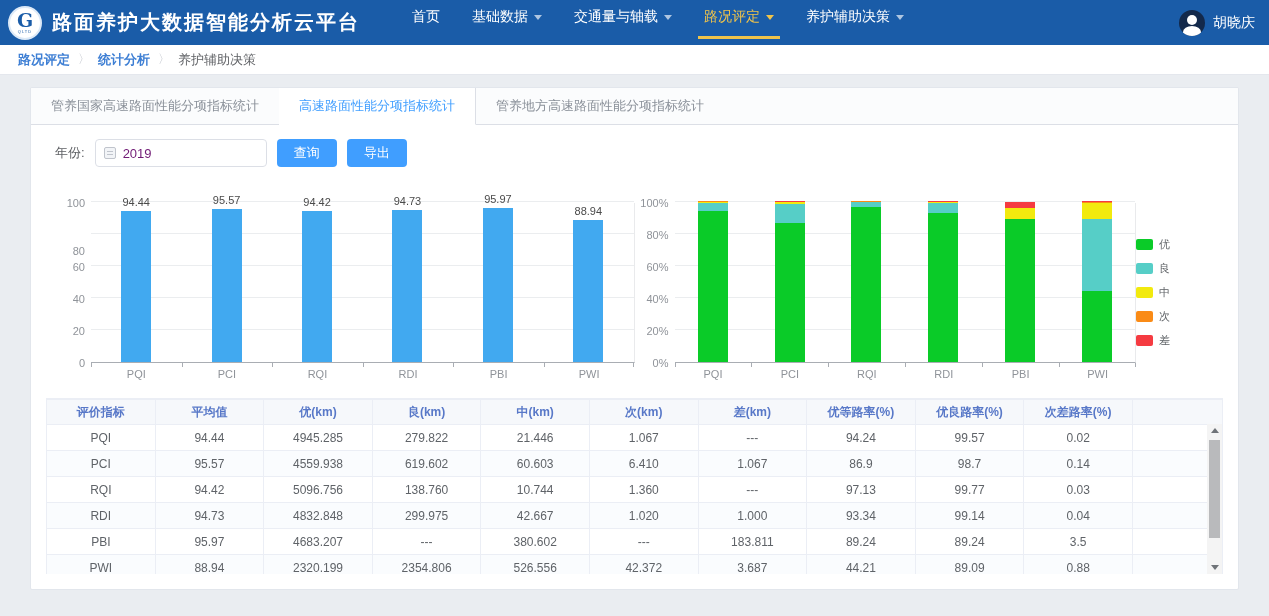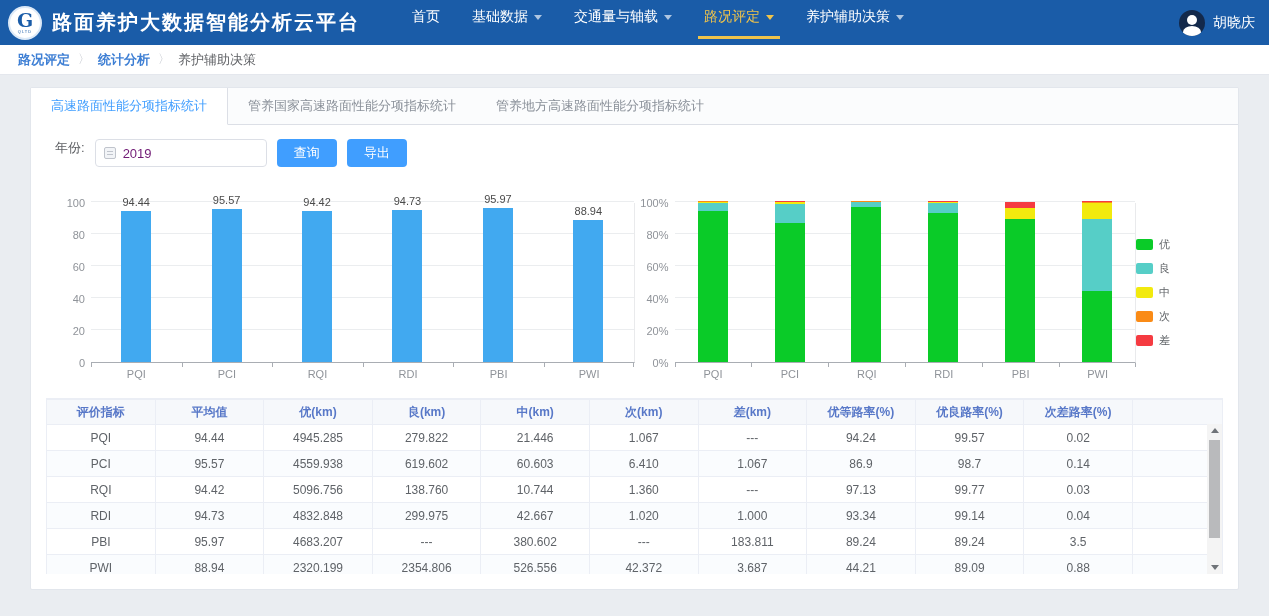--- a/index.html
+++ b/index.html
@@ -32,21 +32,21 @@
   
   .page { padding:12px 30px 0 30px; }
   .card { background:#fff; border:1px solid #e2e6ec; border-radius:2px; height:503px; overflow:hidden; }
 
   
   .tabs { display:flex; border-bottom:1px solid #dcdfe6; background:#fbfcfd; height:37px; }
   .tab { padding:0 20px; line-height:36px; font-size:13px; color:#8a9099; cursor:pointer; white-space:nowrap; }
   .tab.active { background:#fff; color:#409EFF; border-right:1px solid #dcdfe6; margin-bottom:-1px; border-bottom:1px solid #fff; }
 
   
-  .filter { display:flex; margin:14px 0 10px 24px; gap:10px; }
+  .filter { display:flex; align-items:center; margin:14px 0 10px 24px; gap:10px; }
   .filter-label { font-size:13px; color:#606266; }
   .year-input { width:172px; height:28px; border:1px solid #dcdfe6; border-radius:4px; display:flex; align-items:center; padding:0 8px; gap:7px; background:#fff; }
   .cal-icon { width:12px; height:12px; border:1px solid #c0c4cc; border-radius:2px; background:#f2f4f7; position:relative; }
   .cal-icon::before { content:""; position:absolute; left:2px; right:2px; top:3px; height:1px; background:#c0c4cc; }
   .cal-icon::after { content:""; position:absolute; left:2px; right:2px; top:6px; height:1px; background:#c0c4cc; }
   .year-input input { border:none; outline:none; font-size:13px; color:#701a75; width:120px; font-family:inherit; }
   .btn { height:28px; padding:0 17px; background:#409EFF; color:#fff; border:none; border-radius:4px; font-size:13px; cursor:pointer; font-family:inherit; }
   .btn + .btn { margin-left:6px; }
 
   
@@ -132,22 +132,22 @@
   <span class="crumb-sep">〉</span>
   <span class="crumb-link">统计分析</span>
   <span class="crumb-sep">〉</span>
   <span class="crumb-current">养护辅助决策</span>
 </div>
 
 <div class="page">
   <div class="card">
 
     <div class="tabs">
+      <div class="tab">管养国家高速路面性能分项指标统计</div>
       <div class="tab active">高速路面性能分项指标统计</div>
-      <div class="tab">管养国家高速路面性能分项指标统计</div>
       <div class="tab">管养地方高速路面性能分项指标统计</div>
     </div>
 
     <div class="filter">
       <span class="filter-label">年份:</span>
       <div class="year-input">
         <span class="cal-icon"></span>
         <input type="text" value="2019" style="">
       </div>
       <div>
@@ -157,21 +157,21 @@
     </div>
 
     <div class="charts-row">
       <div class="chart-box">
         <div class="chart" id="chart0">
             <div class="yaxis">
               <div class="ylab" style="bottom: 0px;">0</div>
               <div class="ylab" style="bottom: 32px;">20</div>
               <div class="ylab" style="bottom: 64px;">40</div>
               <div class="ylab" style="bottom: 96px;">60</div>
-              <div class="ylab" style="bottom: 128px;">80</div>
+              <div class="ylab" style="bottom: 112px;">80</div>
               <div class="ylab" style="bottom: 160px;">100</div>
             </div>
             <div class="plotwrap">
               <div class="plot">
                 <div class="grid" style="bottom: 32px;"></div>
                 <div class="grid" style="bottom: 64px;"></div>
                 <div class="grid" style="bottom: 96px;"></div>
                 <div class="grid" style="bottom: 128px;"></div>
                 <div class="grid" style="bottom: 160px;"></div>
                 <div class="barsrow">

